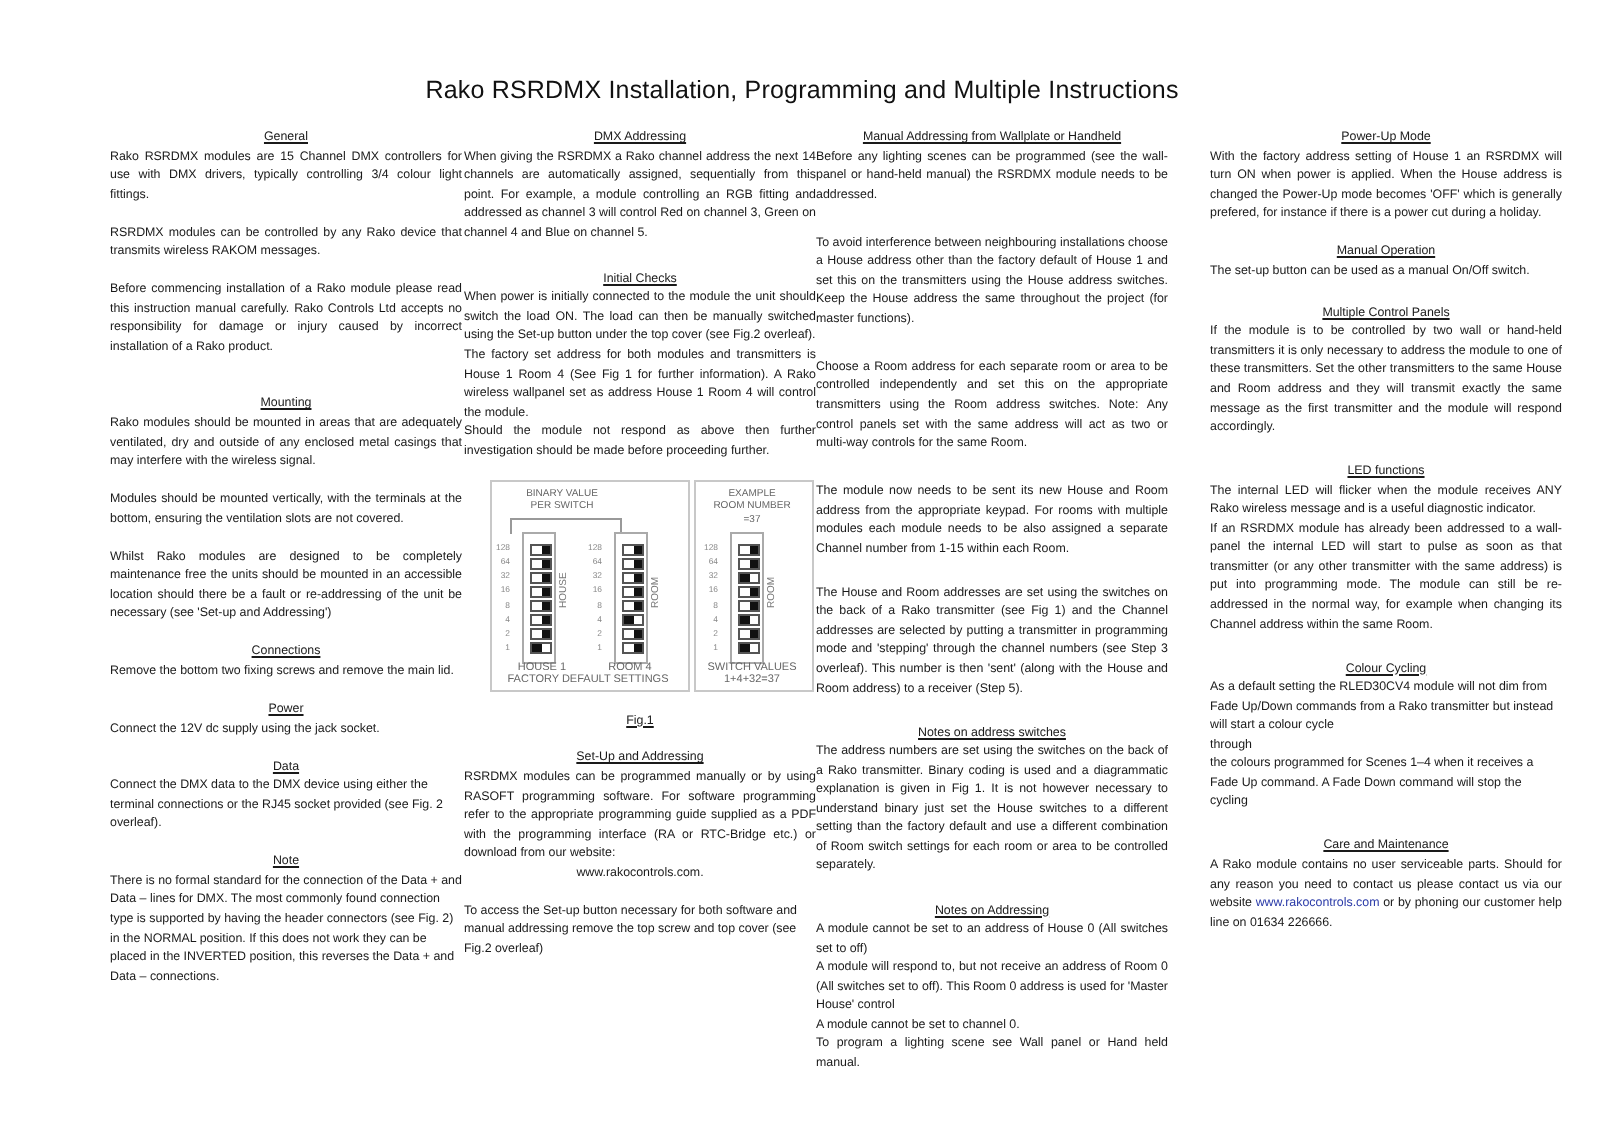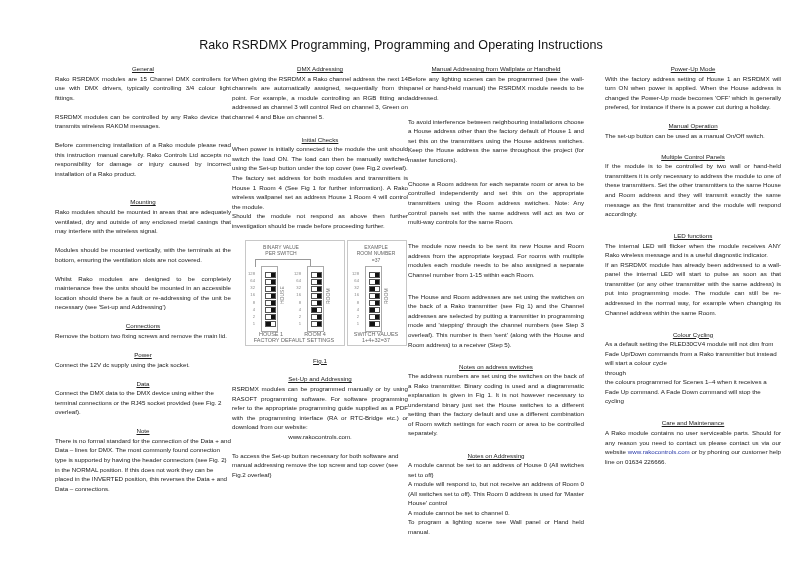--- a/index.html
+++ b/index.html
@@ -21,21 +21,21 @@
   .sw { position:absolute; border:1px solid #aaa; }
   .bit { position:absolute; width:9px; height:4px; border:0.6px solid #555; background:#fff; }
   .bit .k { position:absolute; top:0; width:4.5px; height:4px; background:#111; }
   .nums { position:absolute; font-size:4.2px; line-height:7.2px; color:#888; text-align:right; width:10px; }
   .vert { position:absolute; font-size:5px; color:#777; transform:rotate(-90deg); transform-origin:left top; }
   .figcap { text-align:center; text-decoration:underline; margin-top:4px; }
 </style>
 </head>
 <body>
 
-<div class="title">Rako RSRDMX Programming, Programming and Operating Instructions</div>
+<div class="title">Rako RSRDMX Installation, Programming and Multiple Instructions</div>
 
 <div class="col col1">
   <p class="h">General</p>
   <p class="p">Rako RSRDMX modules are 15 Channel DMX controllers for use with DMX drivers, typically controlling 3/4 colour light fittings.</p>
   <p class="p">RSRDMX modules can be controlled by any Rako device that transmits wireless RAKOM messages.</p>
   <p class="p">Before commencing installation of a Rako module please read this instruction manual carefully. Rako Controls Ltd accepts no responsibility for damage or injury caused by incorrect installation of a Rako product.</p>
   <div class="gap"></div>
   <p class="h">Mounting</p>
   <p class="p">Rako modules should be mounted in areas that are adequately ventilated, dry and outside of any enclosed metal casings that may interfere with the wireless signal.</p>
   <p class="p">Modules should be mounted vertically, with the terminals at the bottom, ensuring the ventilation slots are not covered.</p>

